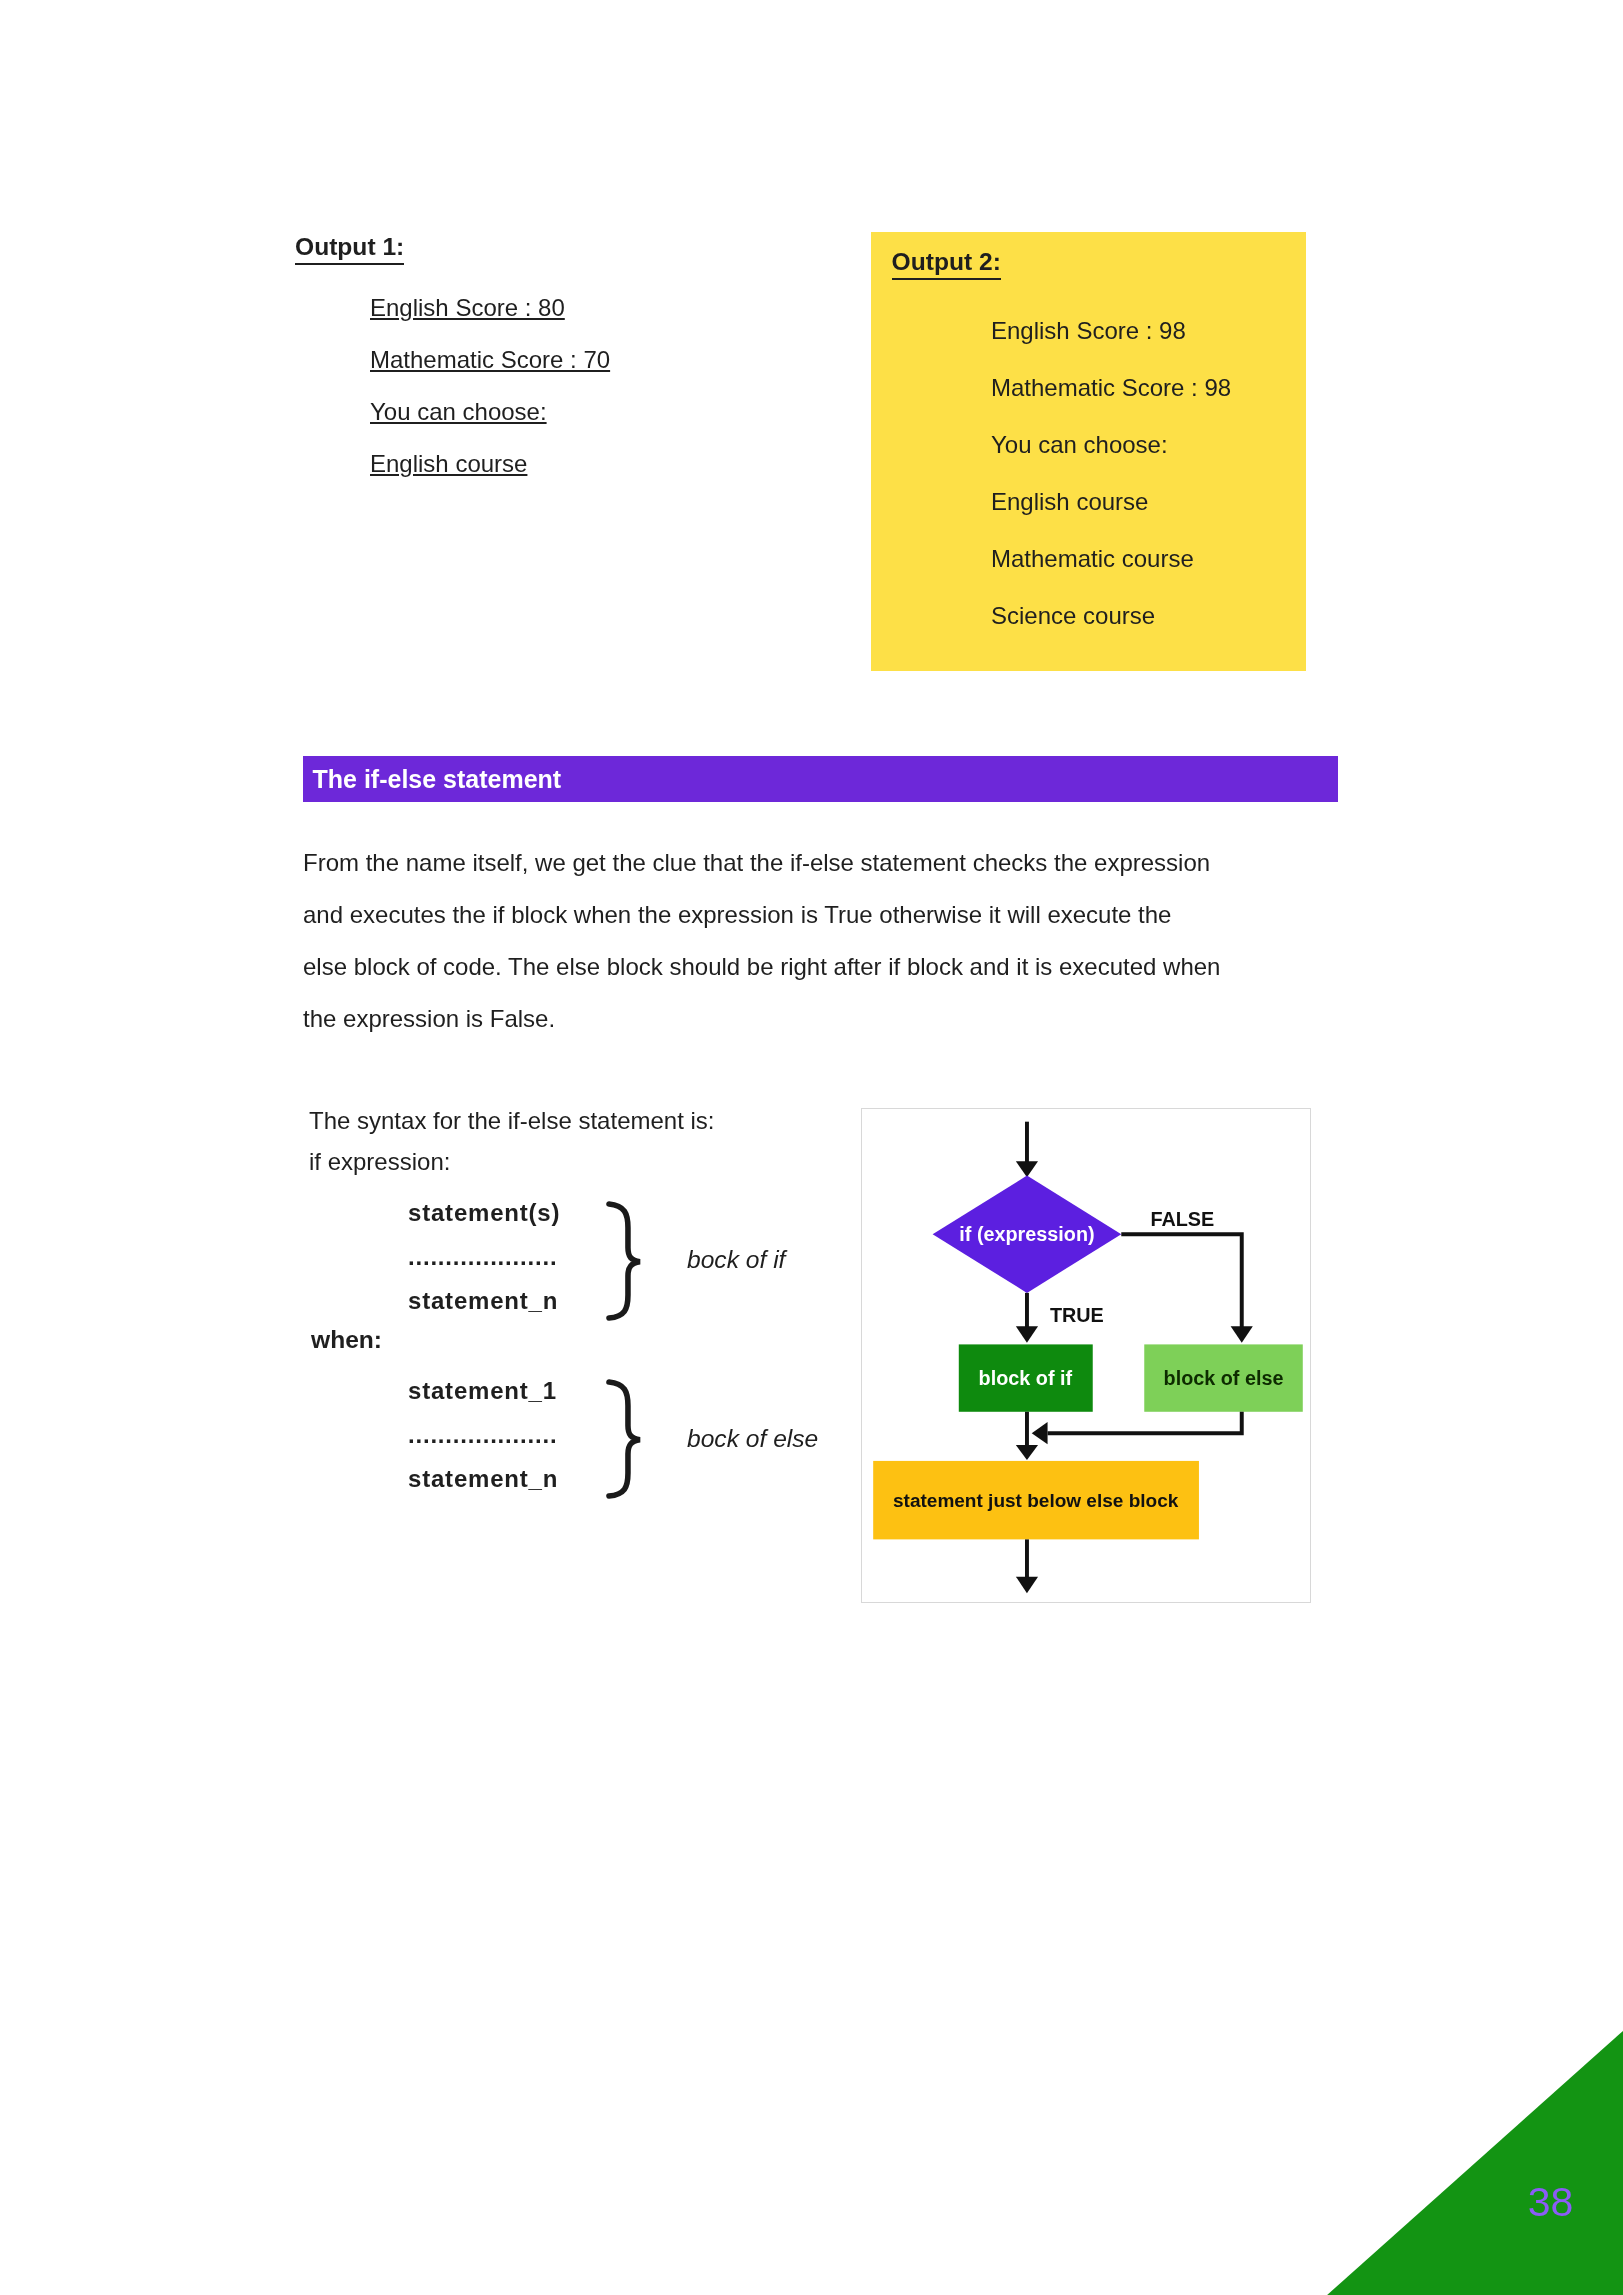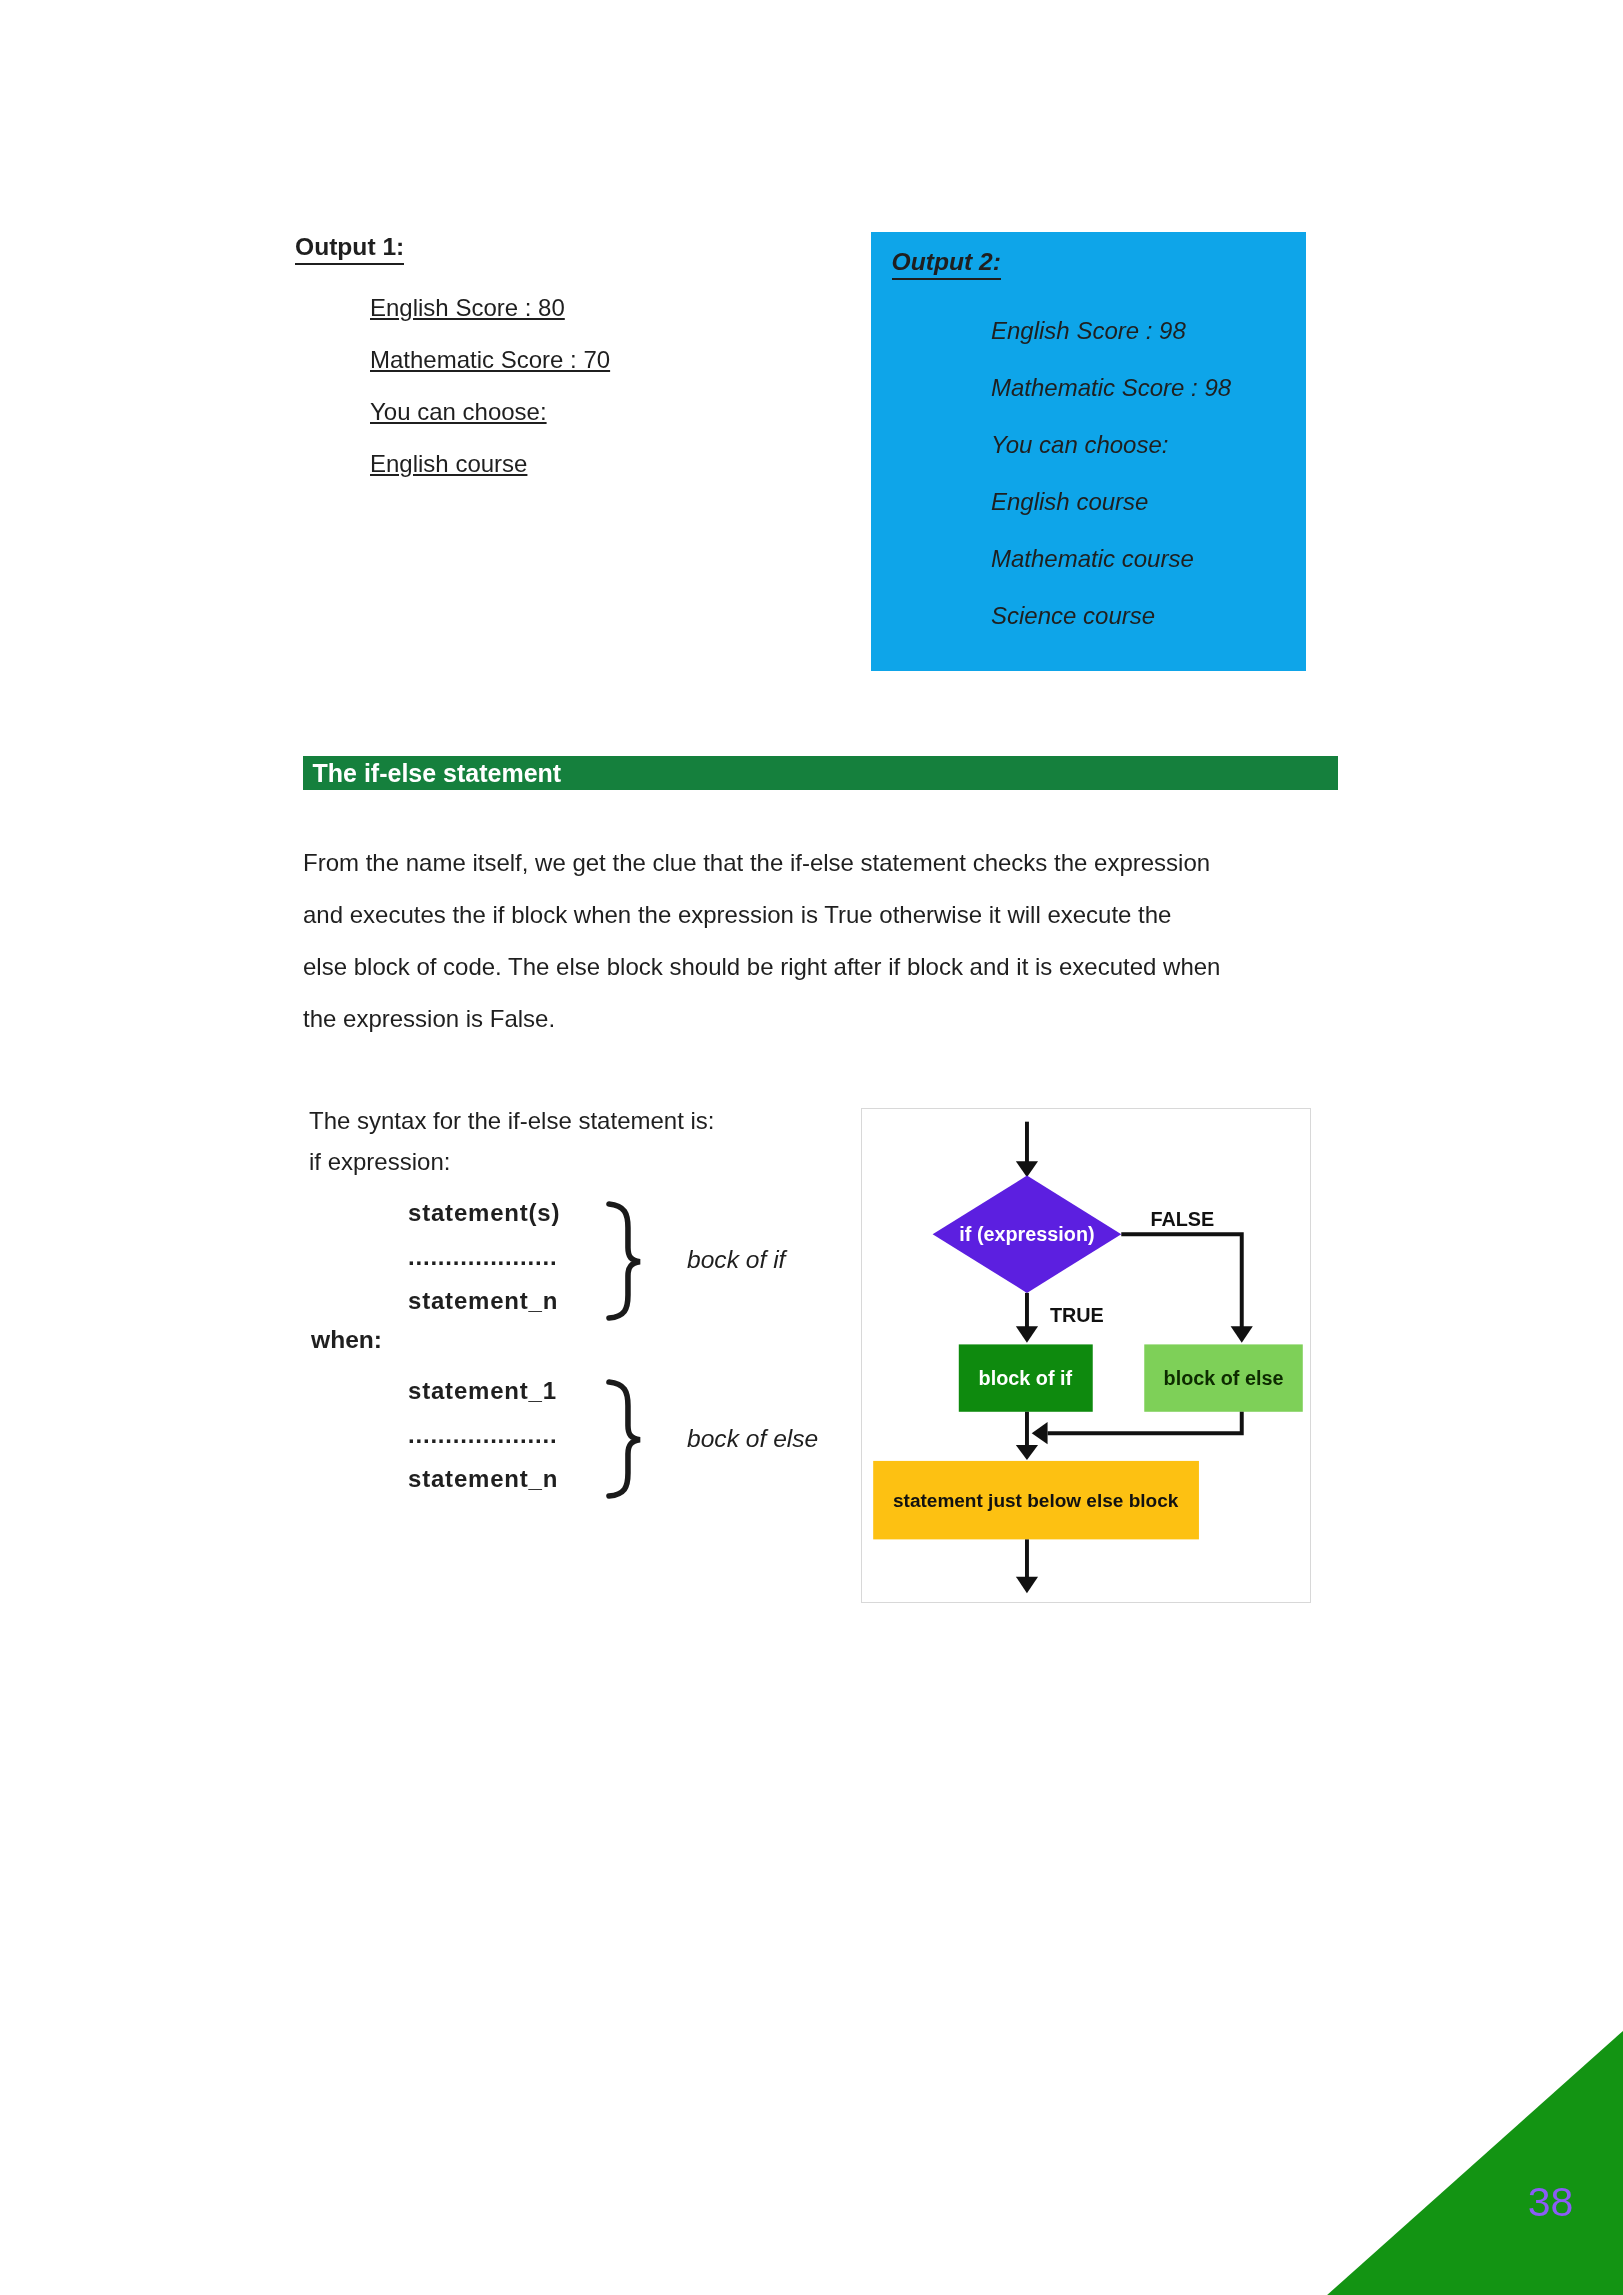--- a/index.html
+++ b/index.html
@@ -37,33 +37,33 @@
   <div class="abs" style="left:272px;top:233px;margin-left:23px;">
     <div class="out-title">Output 1:</div>
     <div class="out1-items abs" style="left:75px;top:49px;text-decoration:underline;">
       <div>English Score : 80</div>
       <div>Mathematic Score : 70</div>
       <div>You can choose:</div>
       <div>English course</div>
     </div>
   </div>
 
-  <div id="output2-box" class="abs" style="left: 871px; top: 232px; width: 435px; height: 439px; background-color: #0ea5e9; font-style: italic;">
+  <div id="output2-box" class="abs" style="left: 871px; top: 232px; width: 435px; height: 439px; background-color: #fde047;">
     <div class="out-title abs" style="left:20.6px;top:16px;">Output 2:</div>
     <div class="out2-items abs" style="left:120px;top:70px;">
       <div>English Score : 98</div>
       <div>Mathematic Score : 98</div>
       <div>You can choose:</div>
       <div>English course</div>
       <div>Mathematic course</div>
       <div>Science course</div>
     </div>
   </div>
 
-  <div id="section-bar" class="abs" style="left: 303px; top: 756px; width: 1035px; height: 34px; background-color: #15803d; align-items: center;">
+  <div id="section-bar" class="abs" style="left: 303px; top: 756px; width: 1035px; height: 46px; background-color: #6d28d9; align-items: center;">
     <span>The if-else statement</span>
   </div>
 
   <div id="paragraph" class="abs" style="left:303px;top:837px;width:1039px;">
     <div>From the name itself, we get the clue that the if-else statement checks the expression</div>
     <div>and executes the if block when the expression is True otherwise it will execute the</div>
     <div>else block of code. The else block should be right after if block and it is executed when</div>
     <div>the expression is False.</div>
   </div>
 

